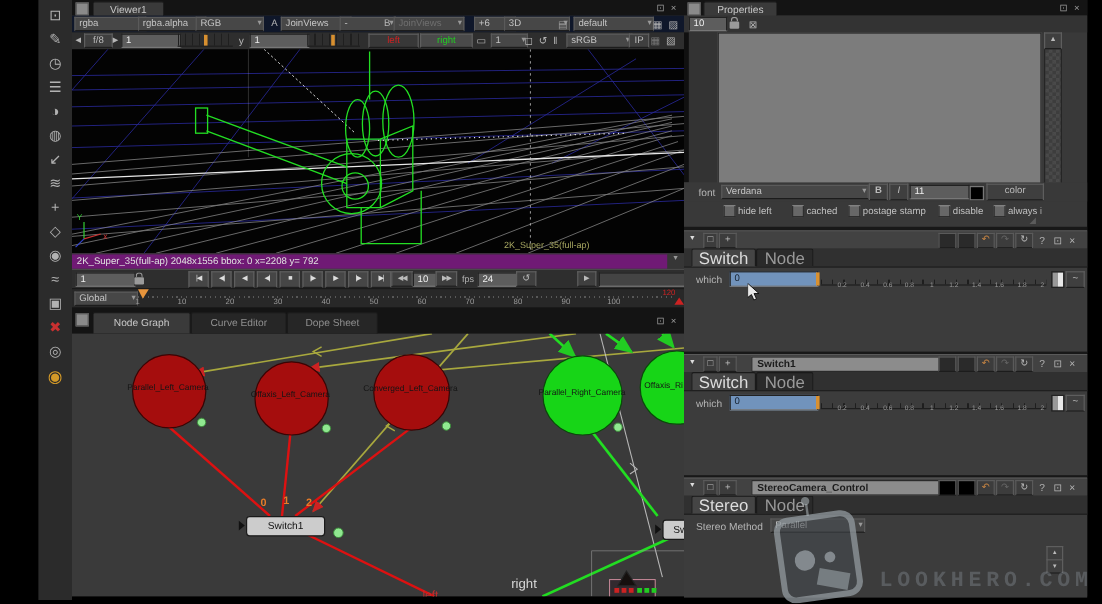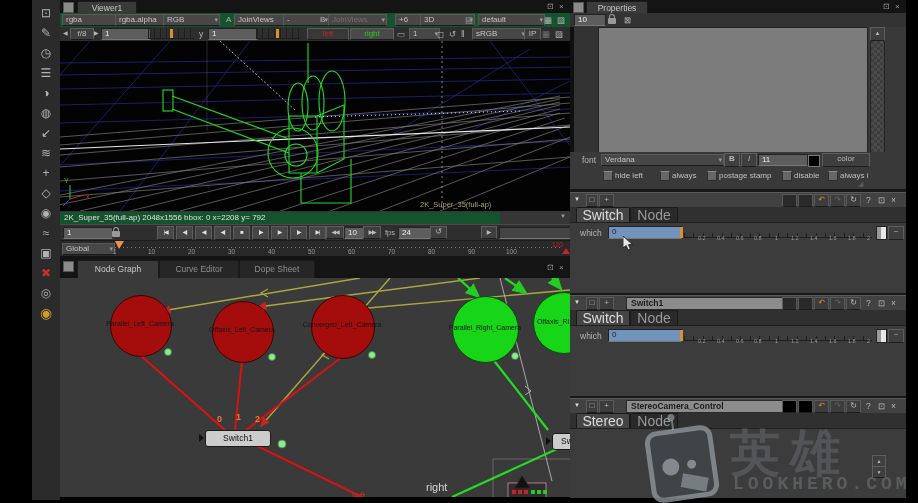--- a/index.html
+++ b/index.html
@@ -88,21 +88,21 @@
   </div>
 
   <div class="pane" style="left:60px;top:0;width:510px;height:256px;">
     <div class="tabbar">
       <div class="corner"></div>
       <div class="tab" style="left:17px;width:58px;">Viewer1</div>
       <span class="wicon" style="left:487px;">⊡</span>
       <span class="wicon" style="left:499px;">×</span>
     </div>
 
-    <div class="abs" style="left:0;top:13px;width:510px;height:14px;background:#14532d;border-bottom:1px solid #222;">
+    <div class="abs" style="left:0;top:13px;width:510px;height:14px;background:#0f172a;border-bottom:1px solid #222;">
       <div class="dd" style="left:2px;top:1px;width:45px;">rgba</div>
       <div class="dd" style="left:55px;top:1px;width:42px;">rgba.alpha</div>
       <div class="dd" style="left:103px;top:1px;width:42px;">RGB</div>
       <span class="lbl" style="left:166px;top:2px;font-size:8px;">A</span>
       <div class="dd" style="left:174px;top:1px;width:44px;">JoinViews</div>
       <div class="dd" style="left:223px;top:1px;width:32px;">-</div>
       <span class="lbl" style="left:260px;top:2px;font-size:8px;">B</span>
       <div class="dd dim" style="left:268px;top:1px;width:44px;">JoinViews</div>
       <div class="dd" style="left:335px;top:1px;width:20px;">+6</div>
       <div class="dd" style="left:360px;top:1px;width:40px;">3D</div>
@@ -197,21 +197,21 @@
       <g>
         <line x1="10" y1="158" x2="10" y2="144" stroke="#33cc33" stroke-width="1"></line>
         <line x1="10" y1="158" x2="24" y2="154" stroke="#cc3333" stroke-width="1"></line>
         <line x1="10" y1="158" x2="3" y2="165" stroke="#3344cc" stroke-width="1"></line>
         <text x="4" y="142" fill="#3c3" font-size="7">Y</text>
         <text x="26" y="158" fill="#c33" font-size="7">x</text>
       </g>
       <text x="360" y="166" fill="#a8a862" font-size="7.5">2K_Super_35(full-ap)</text>
     </svg>
 
-    <div class="abs" style="left:0;top:211px;width:440px;height:13px;background:#14532d;border-top:1px solid #333;">
+    <div class="abs" style="left:0;top:211px;width:496px;height:13px;background:#701a75;border-top:1px solid #333;">
       <span class="lbl" style="left:4px;top:1px;color:#e0e0e0;font-size:8px;">2K_Super_35(full-ap) 2048x1556 bbox: 0  x=2208 y= 792</span>
       <span class="lbl" style="left:500px;top:1px;font-size:6px;color:#999;">▼</span>
     </div>
 
     <div class="abs" style="left:0;top:224px;width:510px;height:16px;background:#2e2e2e;border-top:1px solid #4a4a4a;">
       <div class="field" style="left:3px;top:2px;width:42px;height:10px;">1</div>
       <div class="lockicon" style="left:52px;top:6px;"></div>
       <div class="abs" style="left:97px;top:1px;display:flex;">
         <div class="tbtn">|◀</div>
         <div class="tbtn">◀|</div>
@@ -384,21 +384,21 @@
       <div class="ibtn" style="left:171px;top:1px;width:14px;height:12px;font-style:italic;">I</div>
       <div class="field" style="left:188px;top:2px;width:42px;height:10px;">11</div>
       <div class="abs" style="left:238px;top:3px;width:10px;height:10px;background:#000;border:1px solid #777;"></div>
       <div class="ibtn" style="left:252px;top:1px;width:46px;height:12px;">color</div>
     </div>
 
     <div class="abs" style="left:0;top:169px;width:298px;height:14px;overflow:hidden;">
       <div class="cb" style="left:33px;top:2px;"></div>
       <span class="cblbl" style="left:45px;top:2px;">hide left</span>
       <div class="cb" style="left:90px;top:2px;"></div>
-      <span class="cblbl" style="left:102px;top:2px;">always</span>
+      <span class="cblbl" style="left:102px;top:2px;">cached</span>
       <div class="cb" style="left:137px;top:2px;"></div>
       <span class="cblbl" style="left:149px;top:2px;text-align:center;">postage stamp</span>
       <div class="cb" style="left:212px;top:2px;"></div>
       <span class="cblbl" style="left:224px;top:2px;">disable</span>
       <div class="cb" style="left:258px;top:2px;"></div>
       <span class="cblbl" style="left:270px;top:2px;">always in dope shee</span>
     </div>
     <span class="lbl" style="left:288px;top:180px;color:#5c5c5c;font-size:7px;">◢</span>
     <div class="abs" style="left:0;top:189px;width:336px;height:3px;background:#181818;"></div>
 
@@ -493,34 +493,37 @@
         <div class="hbtn" style="left:260px;color:#666;">↷</div>
         <div class="hbtn" style="left:276px;">↻</div>
         <span class="lbl" style="left:296px;top:2px;">?</span>
         <span class="lbl" style="left:308px;top:2px;">⊡</span>
         <span class="lbl" style="left:321px;top:2px;">×</span>
       </div>
       <div class="ntabs">
         <div class="ntab" style="left:6px;width:52px;">Stereo</div>
         <div class="ntab inactive" style="left:60px;width:46px;">Node</div>
       </div>
+      <div class="abs" style="left:0;top:32px;width:336px;height:16px;">
+        <span class="lbl" style="left:10px;top:3px;">Stereo Method</span>
+        <div class="dd" style="left:72px;top:1px;width:64px;">Parallel</div>
+      </div>
 
       <div class="ibtn" style="left:302px;top:56px;width:12px;height:10px;font-size:5px;">▲</div>
       <div class="ibtn" style="left:302px;top:67px;width:12px;height:10px;font-size:5px;">▼</div>
     </div>
 
     <div class="abs" style="left:60px;top:420px;width:276px;height:77px;pointer-events:none;">
       <div class="robot" style="left:18px;top:8px;">
         <div class="ant"></div>
           <div class="antb"></div>
         <div class="eye1"></div>
           <div class="eye2"></div>
           <div class="chin"></div>
       </div>
-      <div class="wm-cn" style="left:100px;top:0;">英雄</div>
       <div class="wm-site" style="left:103px;top:54px;">LOOKHERO.COM</div>
     </div>
   </div>
 
   <svg class="abs" style="left:623px;top:236px;" width="12" height="16" viewBox="0 0 12 16">
     <polygon points="0,0 0,12 3.2,9.5 5.2,14 7.4,13 5.4,8.6 9.5,8.6" fill="#e8e8e8" stroke="#111" stroke-width="0.8"></polygon>
   </svg>
 
 </div>
 

